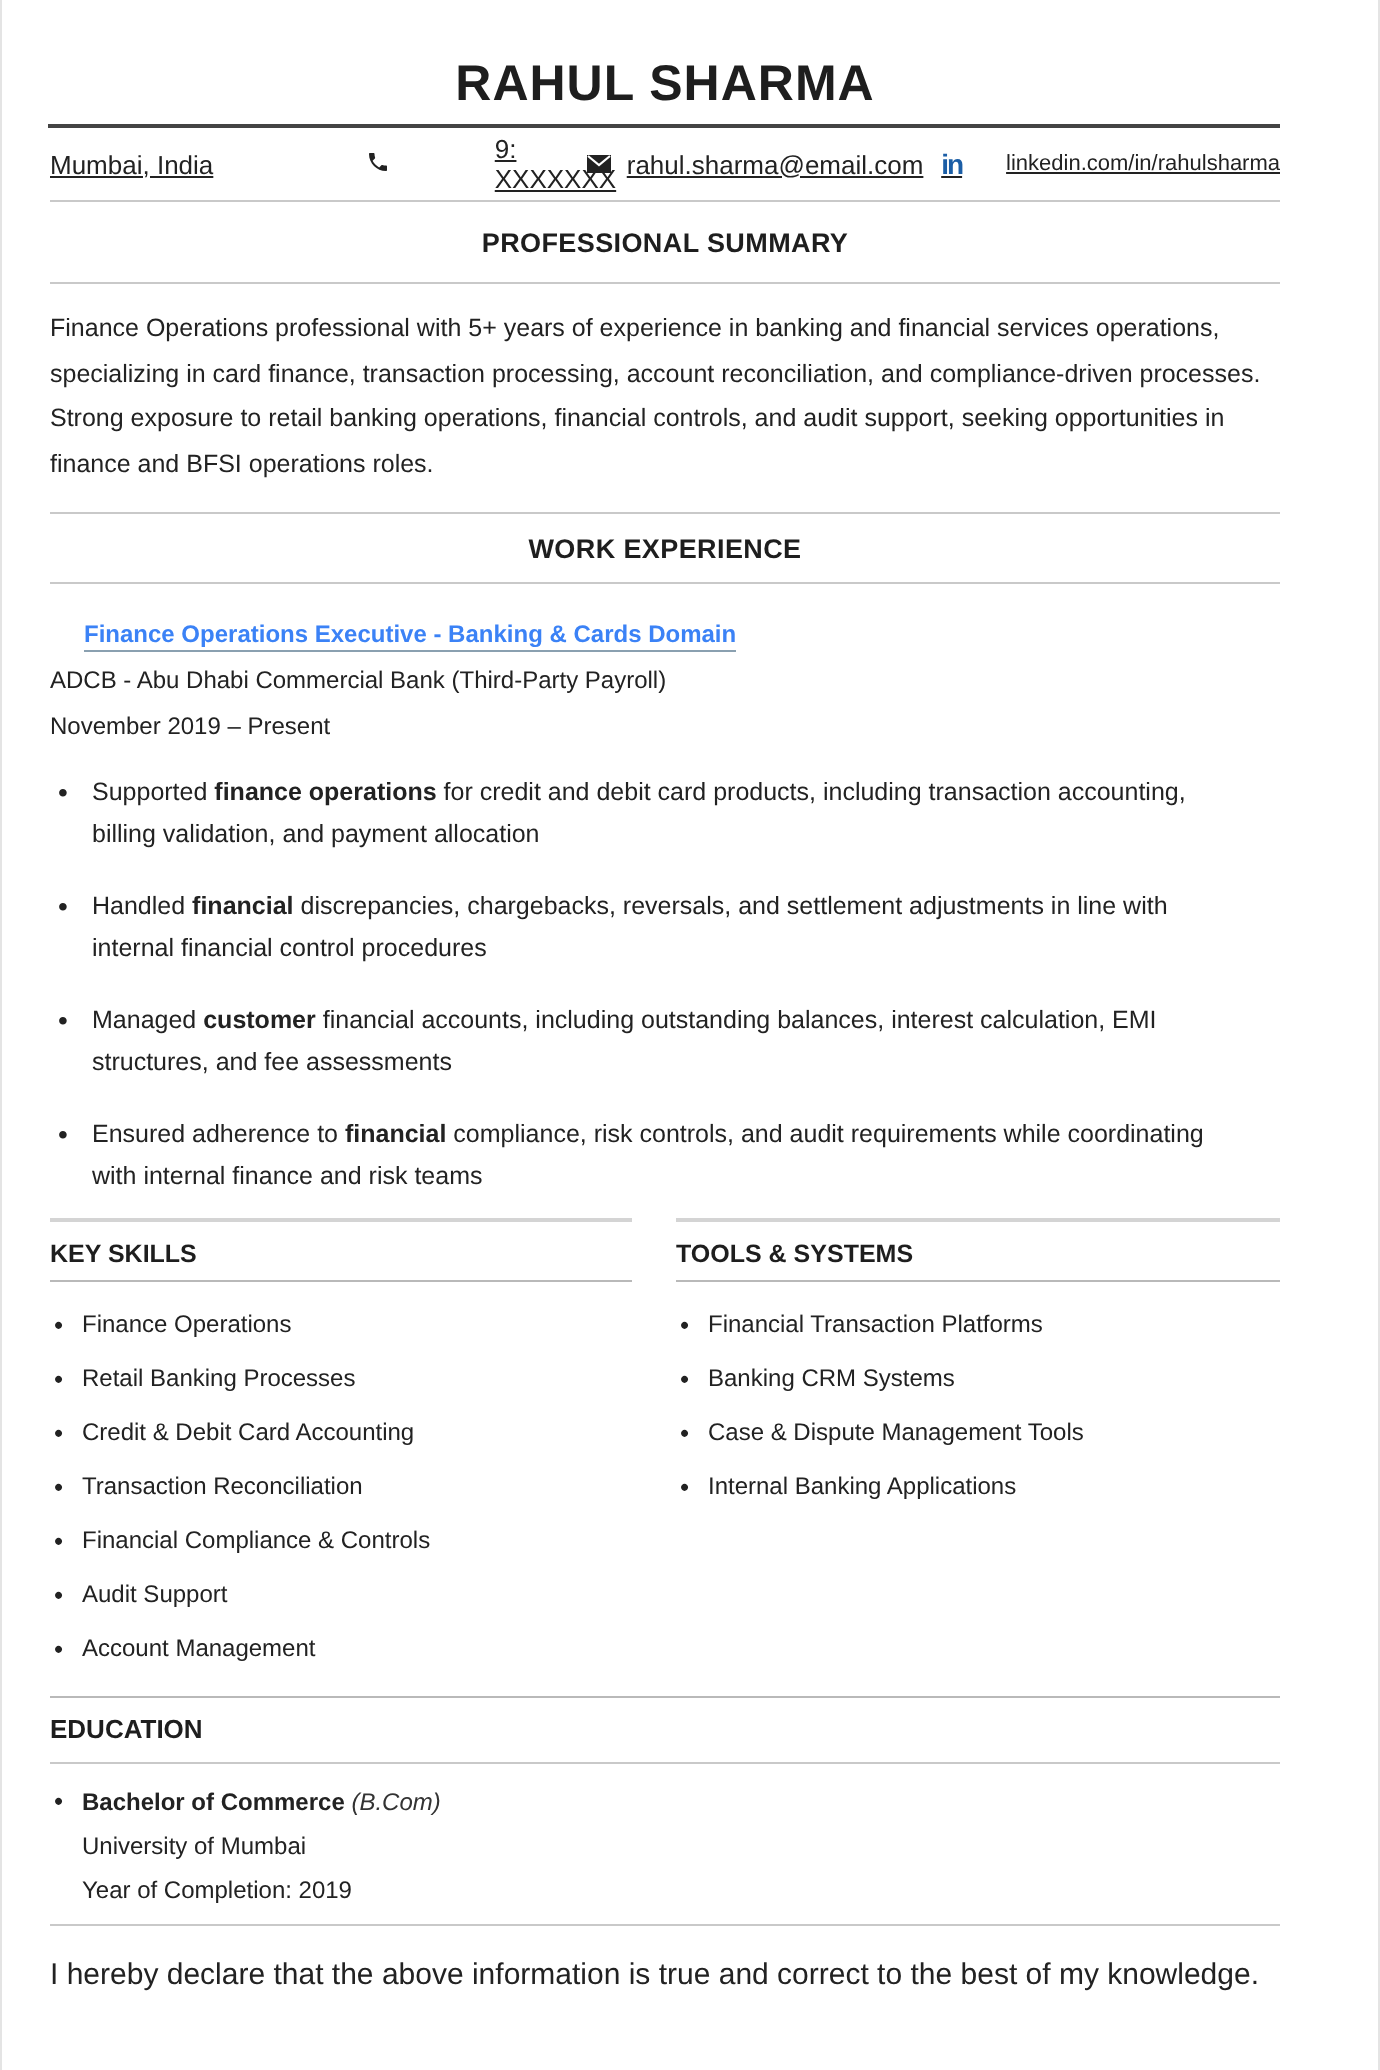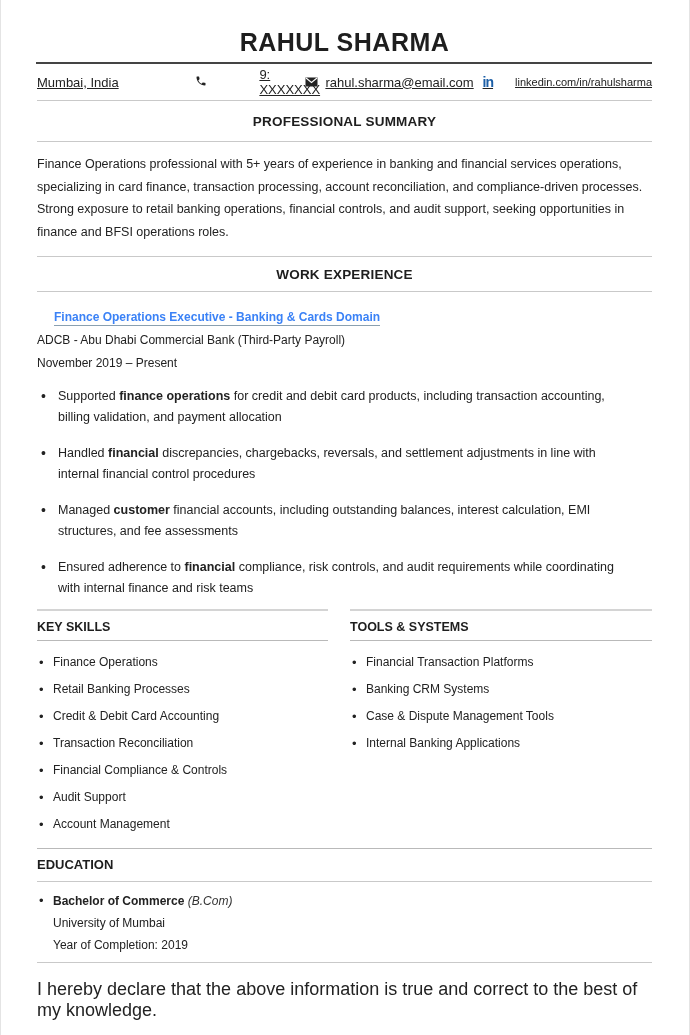--- a/index.html
+++ b/index.html
@@ -1,21 +1,21 @@
 <!DOCTYPE html>
 <html><head>
   <meta charset="utf-8">
   <style>
     html, body { margin: 0; padding: 0; background: #ffffff; }
     body {
       width: 690px; height: 1035px; position: relative; overflow: hidden;
       font-family: "Liberation Sans", sans-serif; color: #222;
       border-left: 1px solid #e4e4e4; border-right: 1px solid #e4e4e4; box-sizing: border-box;
     }
-    .page { position: absolute; left: 36px; top: 0; width: 615px; }
+    .page { position: absolute; left: 24px; top: 0; width: 615px; }
     .name {
       text-align: center; font-size: 25px; font-weight: bold; letter-spacing: 0.5px;
       color: #1e1e1e; margin-top: 26px; height: 32px; line-height: 32px;
     }
     .name-rule { height: 2px; background: #444; margin-top: 4px; margin-left: -1px; width: 616px; }
     .contact { display: flex; align-items: center; height: 36px; font-size: 13px; color: #222; margin-top: 0px; text-decoration: underline; }
     .contact .loc { width: 168px; }
     .contact .item { display: flex; align-items: center; }
     .contact .phone { width: 110px; gap: 45px; }
     .contact .email { width: 188px; }
@@ -47,21 +47,21 @@
     .skill-list li::before { content: "\2022"; position: absolute; left: 2px; font-size: 13px; }
     .tool-list li { height: 27px; }
     .edu-rule-top { height: 1px; background: #b9b9b9; margin-top: 10px; }
     .edu-title { font-weight: bold; font-size: 13px; height: 32px; line-height: 32px; color: #1e1e1e; }
     .edu-body { padding-top: 8px; padding-left: 16px; position: relative; font-size: 12px; }
     .edu-body .deg::before { content: "\2022"; position: absolute; left: 2px; font-size: 13px; }
     .edu-line { height: 22px; line-height: 22px; }
     .deg-name { font-weight: bold; }
     .deg-abbr { font-style: italic; color: #333; }
     .edu-rule-bottom { height: 1px; background: #c9c9c9; margin-top: 6px; }
-    .declaration { font-size: 18px; margin-top: 16px; color: #222; }
+    .declaration { font-size: 15px; margin-top: 16px; color: #222; }
   </style>
 </head>
 <body>
 
 <div class="page">
   <div class="name">RAHUL SHARMA</div>
   <div class="name-rule"></div>
 
   <div class="contact">
     <span class="loc">Mumbai, India</span>

